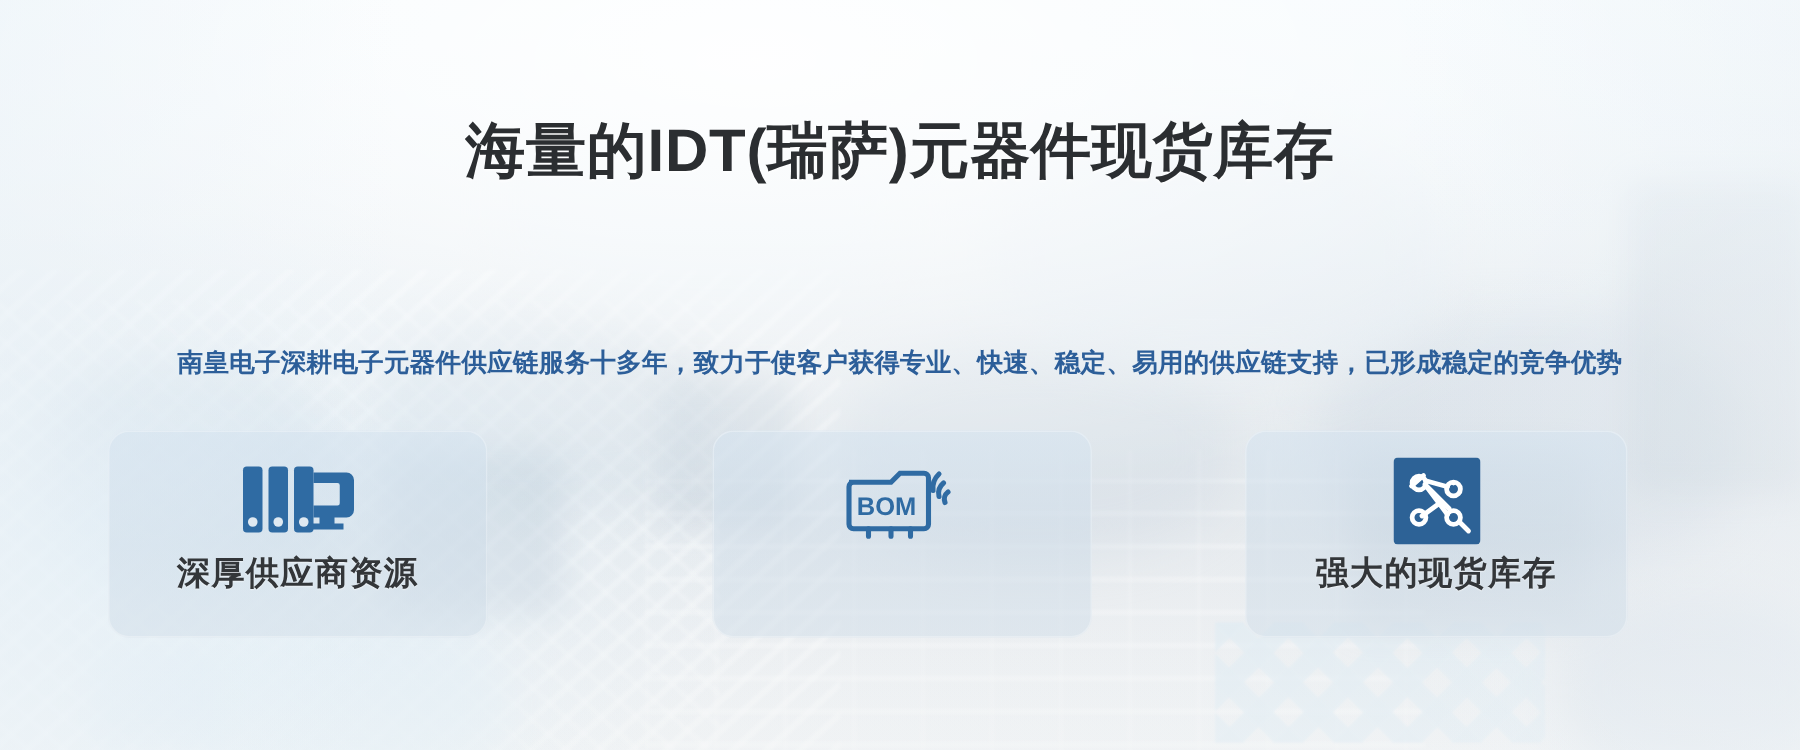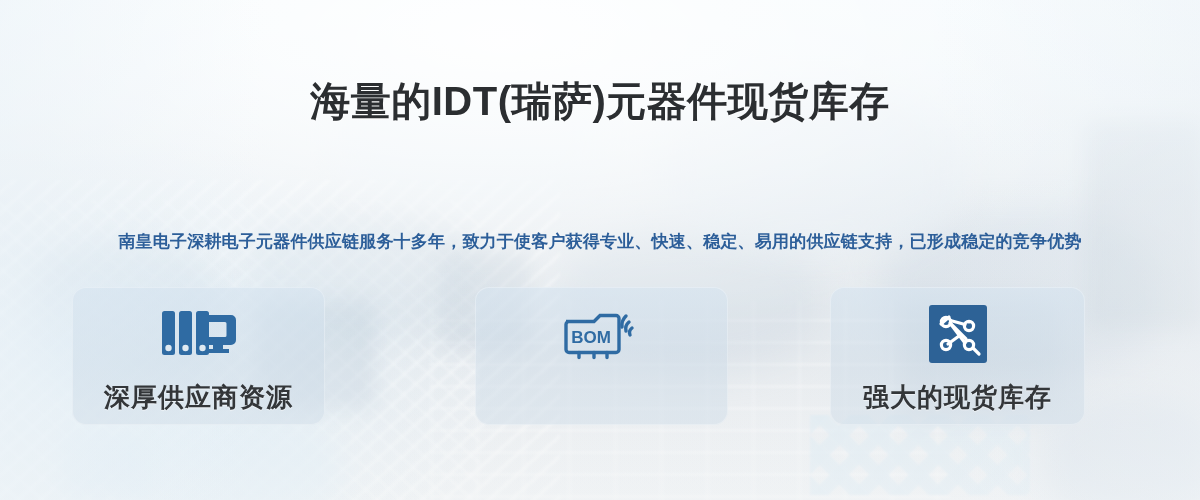--- a/index.html
+++ b/index.html
@@ -149,22 +149,22 @@
   }
   .card.c1 { left:72px;  }
   .card.c2 { left:475px; }
   .card.c3 { left:830px; width:255px; }
 
   .card-icon {
     height:60px; margin-top:16px;
     display:flex; align-items:flex-end; justify-content:center;
   }
   .card-title {
-    margin-top:17px;
-    font-size:26px;
+    margin-top:4px;
+    font-size:22px;
     font-weight:bold;
     color:#333639;
     letter-spacing:1px;
     text-shadow:0 1px 1px rgba(255,255,255,0.55);
   }
 </style>
 </head>
 <body>
 
 <div class="banner">

